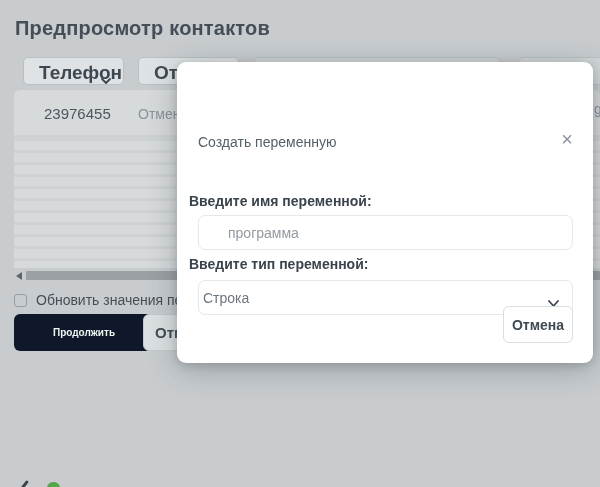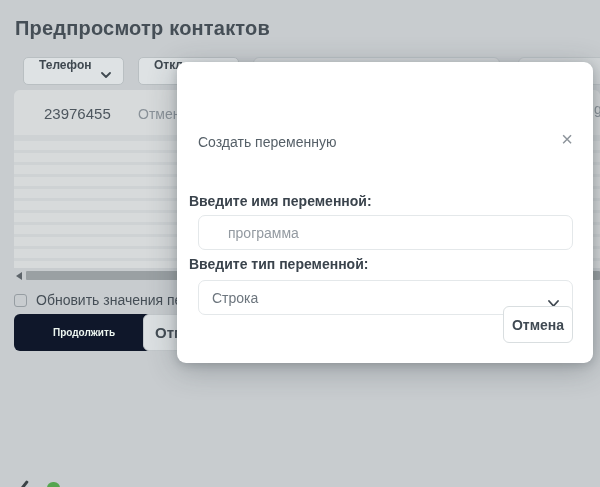--- a/index.html
+++ b/index.html
@@ -10,21 +10,21 @@
     position:relative;
   }
   
   .page-title {
     position:absolute; left:15px; top:17px;
     font-size:20px; font-weight:700; color:#454e56; letter-spacing:.2px;
   }
   .tb-btn {
     position:absolute; top:57px; height:28px;
     background:#dee2e4; border:1px solid #b9bfc2; border-radius:5px;
-    display:flex; align-items:flex-start; font-size:12px; font-weight:600; color:#3f4850;
+    display:flex; align-items:flex-end; font-size:19px; font-weight:600; color:#3f4850;
   }
   .tb-btn .lbl { padding-left:15px; }
   .tb-btn .chev { position:absolute; right:12px; top:10px; }
   .tb-plain {
     position:absolute; top:57px; height:28px;
     background:#d2d6d8; border:1px solid #bcc2c5; border-radius:6px;
   }
   .table-box {
     position:absolute; left:14px; top:90px; width:586px; height:178px;
     background:#ced2d4; border-radius:6px 6px 0 0; overflow:hidden;
@@ -99,21 +99,21 @@
   .lbl-type { top:194px; }
   .modal-input {
     position:absolute; left:21px; top:153px; width:375px; height:35px;
     border:1px solid #e4e8ea; border-radius:7px; background:#fff;
     font-family:inherit; font-size:14px; color:#939aa1; padding:0 29px;
     outline:none;
   }
   .modal-select {
     position:absolute; left:21px; top:218px; width:375px; height:35px;
     border:1px solid #e4e8ea; border-radius:7px; background:#fff;
-    display:flex; align-items:center; padding:0 13px;
+    display:flex; align-items:center; padding:0 4px;
     font-size:14px; color:#6d767e; cursor:pointer;
   }
   .modal-select .chev { position:absolute; right:13px; top:14px; }
   .modal-footer {
     position:absolute; right:20px; bottom:20px; display:flex; gap:7px;
   }
   .btn-add {
     width:83px; height:37px; background:#2fb269; border:none; border-radius:6px;
     color:#ffffff; font-size:14px; font-weight:700; font-family:inherit; cursor:pointer;
   }

